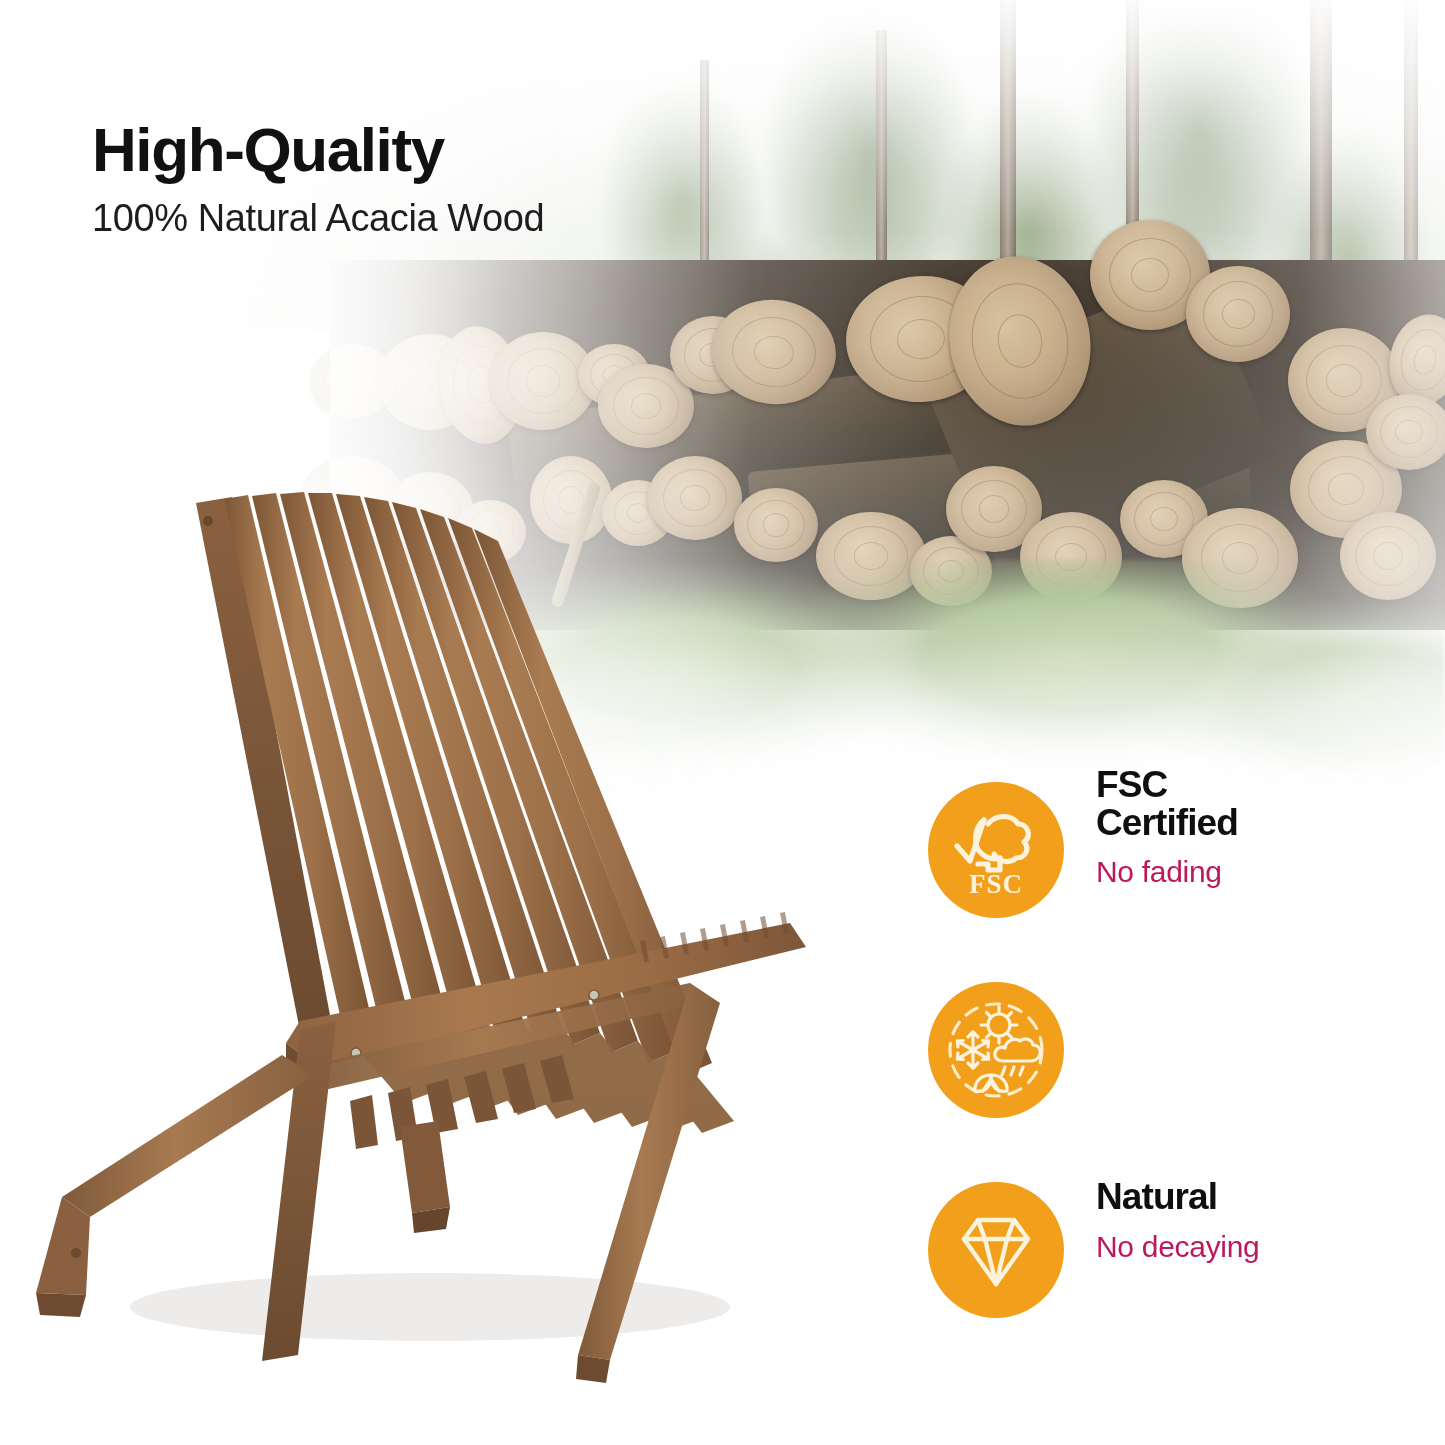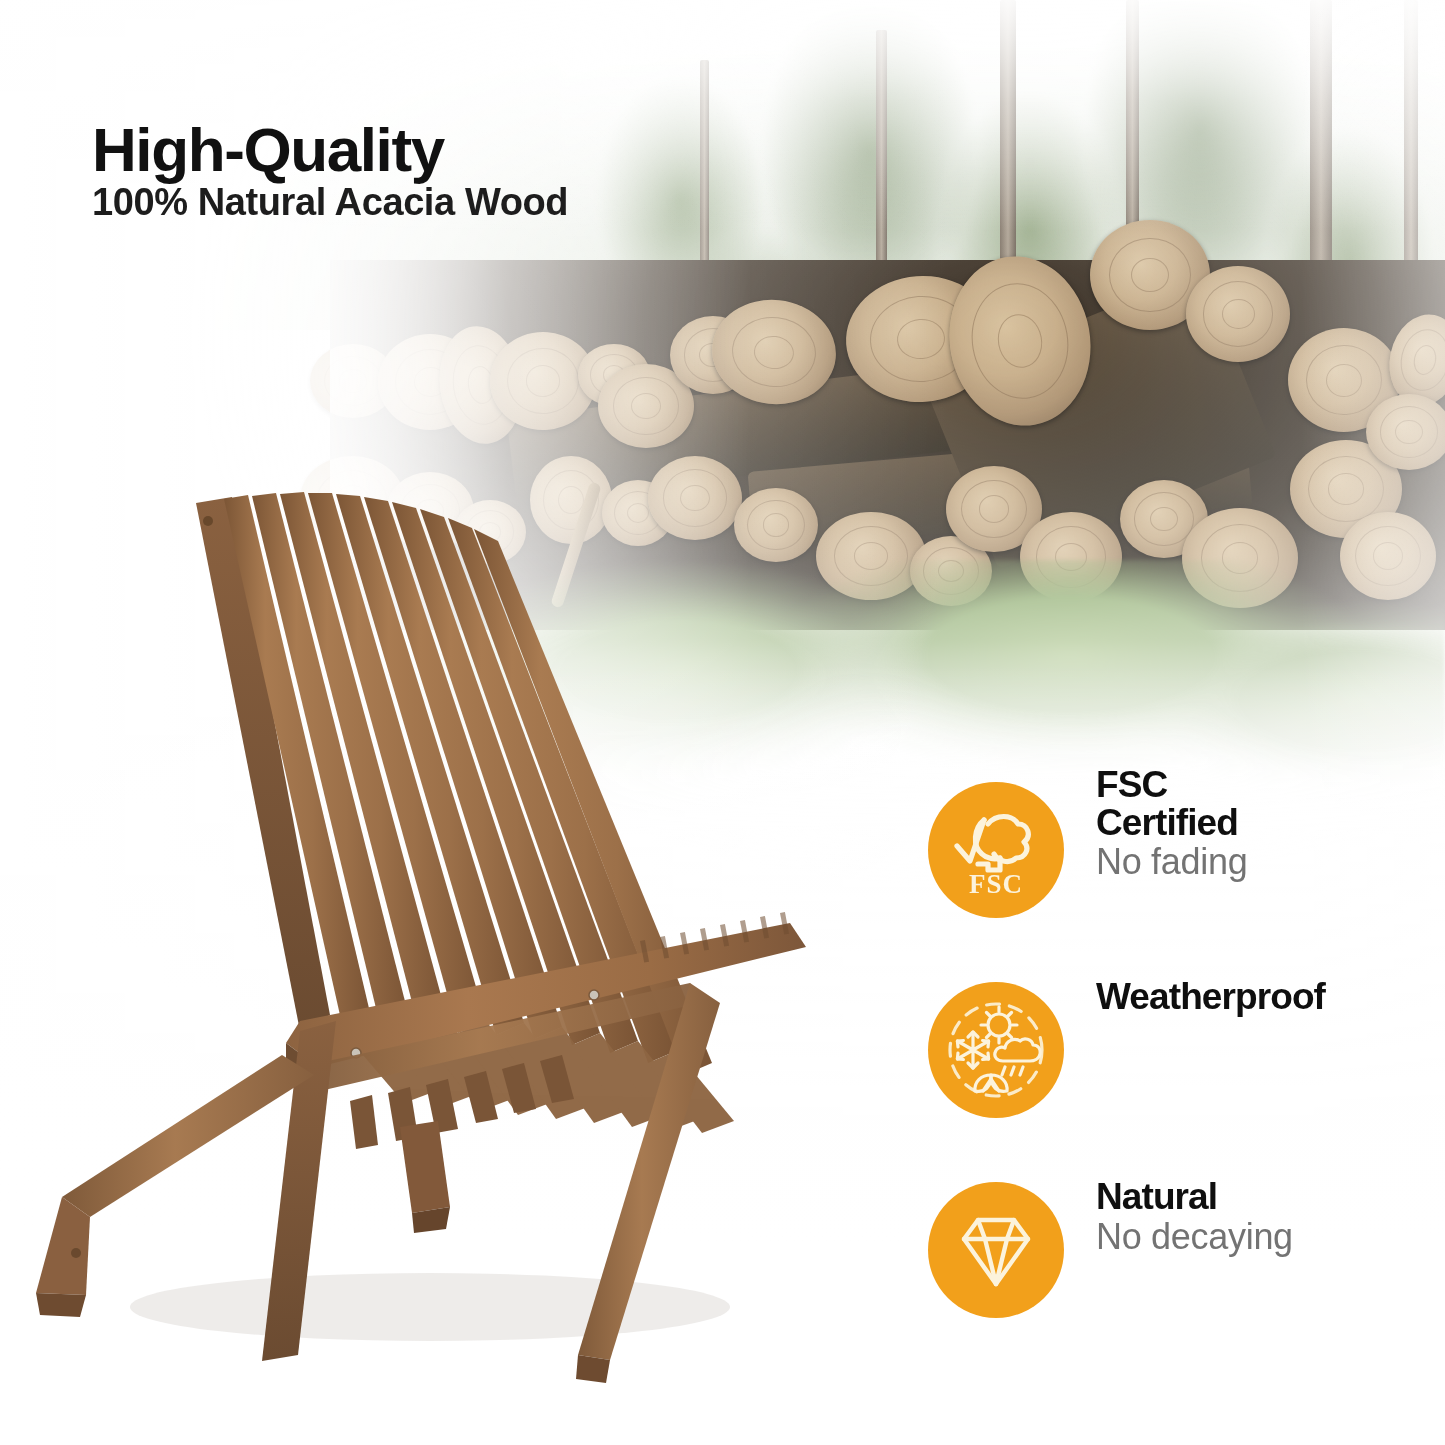--- a/index.html
+++ b/index.html
@@ -92,21 +92,21 @@
   .wash-top   { position:absolute; inset:0; background:linear-gradient(180deg, rgba(255,255,255,.92) 0%, rgba(255,255,255,.45) 7%, rgba(255,255,255,0) 16%); }
   .wash-right { position:absolute; inset:0; background:linear-gradient(270deg, rgba(255,255,255,.30) 0%, rgba(255,255,255,0) 10%); }
 
   
   .headline { position:absolute; left:92px; top:118px; z-index:40; }
   .h-title {
     font-size:62px; font-weight:bold; color:#111111; letter-spacing:-1.4px;
     line-height:1.04; white-space:nowrap;
   }
   .h-sub {
-    font-size:38px; font-weight:bold; color:#1d1d1d;
+    margin-top:16px; font-size:38px; font-weight:normal; color:#1d1d1d;
     letter-spacing:-.4px; line-height:1.1; white-space:nowrap;
   }
 
   
   .chair { position:absolute; left:0px; top:455px; width:900px; height:945px; z-index:30; }
   .chair svg { display:block; width:100%; height:100%; overflow:visible; }
 
   
   .features { position:absolute; left:928px; top:770px; width:500px; z-index:45; }
   .feature { position:relative; height:200px; }
@@ -114,21 +114,21 @@
     position:absolute; left:0; top:12px; width:136px; height:136px; border-radius:50%;
     display:flex; align-items:center; justify-content:center;
   }
   .badge svg { display:block; }
   .f-text { position:absolute; left:168px; top:8px; width:330px; }
   .f-title {
     font-size:37px; font-weight:bold; color:#0f0f0f; letter-spacing:-.9px;
     line-height:1.02; white-space:pre-line;
   }
   .f-sub {
-    margin-top:1px; font-size:36px; font-weight:normal; color:#737373;
+    margin-top:14px; font-size:30px; font-weight:normal; color:#be185d;
     letter-spacing:-.3px; line-height:1.1;
   }
   .feature.two-line .f-text { top:-4px; }
 </style>
 </head>
 <body>
 
 <div id="stage">
 
   <div class="photo">
@@ -406,21 +406,20 @@
                      C97 50 100 54 99 59 C98 64 93 66 89 66 Z"></path>
             <path d="M64 72 L61 80 M73 72 L70 80 M82 72 L79 80"></path>
 
             <path d="M50 80 C40 80 33 87 34 96 C43 98 51 92 50 80 Z"></path>
             <path d="M50 80 C60 80 67 87 66 96 C57 98 49 92 50 80 Z"></path>
             <path d="M42 96 L50 84 M58 96 L50 84"></path>
           </g>
         </svg>
       </div>
       <div class="f-text">
-        <div class="f-title">Weatherproof</div>
       </div>
     </div>
 
     <div class="feature">
       <div class="badge" style="background:#F2A01B;">
         <svg width="104" height="104" viewBox="0 0 104 104">
           <g fill="none" stroke="#FCF3DC" stroke-width="4.4" stroke-linecap="round" stroke-linejoin="round">
             <path d="M20 41 L34 22 L70 22 L84 41 L52 86 Z"></path>
             <path d="M20 41 L84 41"></path>
             <path d="M34 22 L41 41 L52 86"></path>

